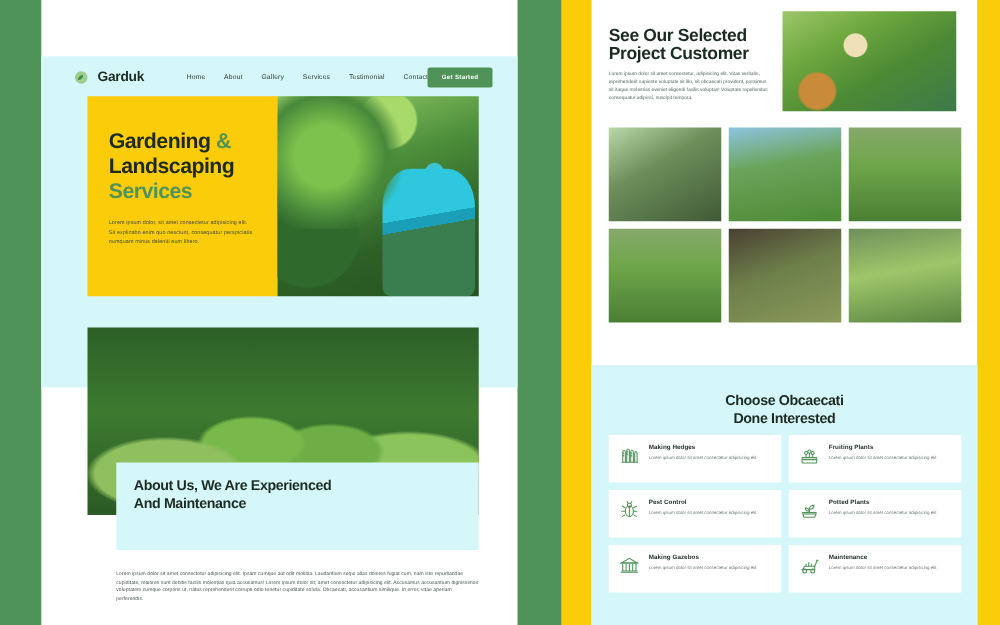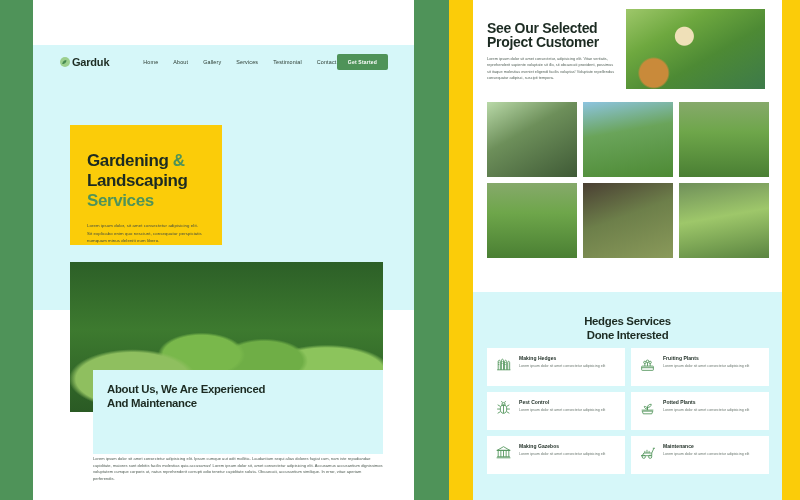--- a/index.html
+++ b/index.html
@@ -28,42 +28,41 @@
   .cyan-panel{
     position:absolute; left:0; top:45px; width:381px; height:265px;
     background:#d6f7f9;
   }
 
   
   .navbar{
     position:absolute; left:0; top:45px; width:381px; height:33px;
     display:flex; align-items:center; padding:0 26px;
   }
-  .logo{ display:flex; align-items:center; gap:1px; }
+  .logo{ display:flex; align-items:center; gap:7px; }
   .logo-mark{ width:12px; height:12px; flex:0 0 12px; }
   .logo-text{
     font-size:11px; font-weight:bold; color:#1c2b22; letter-spacing:-.2px;
   }
   .nav-links{
     display:flex; gap:15px; margin-left:34px; align-items:center;
   }
   .nav-links span{
     font-size:5.4px; color:#2a3a30; letter-spacing:.15px; white-space:nowrap;
   }
   .btn-started{
     margin-left:auto; background:#4f9359; color:#fff;
     font-size:5px; font-weight:bold; letter-spacing:.2px;
     padding:5px 11px; border-radius:2px; white-space:nowrap;
   }
 
   
   .hero{
-    position:absolute; left:37px; top:96px; width:313px; height:178px;
+    position:absolute; left:37px; top:77px; width:313px; height:160px;
     display:flex;
-    align-items:center;
   }
   .hero-yellow{
     width:152px; background:#fbcc09; padding:26px 18px 0 17px;
   }
   .hero-h1{
     font-size:17px; line-height:20px; font-weight:bold; color:#1c2b22;
     letter-spacing:-.4px;
   }
   .hero-h1 .amp{ color:#4f9359; }
   .hero-h1 .serv{ color:#4f9359; }
@@ -100,21 +99,21 @@
       radial-gradient(ellipse at 82% 74%, #8cc45c 0 16%, transparent 18%),
       linear-gradient(180deg,#2c5f27 0%,#3d7a2f 45%,#2a5a24 100%);
     overflow:hidden;
   }
   .pot{
     position:absolute; bottom:18px; width:26px; height:20px;
     background:linear-gradient(180deg,#6b4326,#4a2d19);
     border-radius:2px 2px 6px 6px;
   }
   .about-card{
-    position:absolute; left:60px; top:370px; width:290px; height:84px;
+    position:absolute; left:60px; top:370px; width:290px; height:70px;
     background:#d6f7f9; padding:12px 14px 0 14px;
   }
   .about-h2{
     font-size:11.4px; line-height:14px; font-weight:bold; color:#1c2b22;
     letter-spacing:-.3px;
   }
   .stats{ display:flex; margin-top:9px; }
   .stat{ width:25%; }
   .stat-num{
     font-size:13px; font-weight:bold; color:#4f9359; letter-spacing:-.4px;
@@ -264,21 +263,21 @@
     <div class="gi gi2"></div>
     <div class="gi gi3"></div>
     <div class="gi gi4"></div>
     <div class="gi gi5"></div>
     <div class="gi gi6"></div>
   </div>
 
   <div class="svc-panel"></div>
 
   <div class="svc-h2">
-    <span>Hedges Services</span><br>
+    <span>Choose Obcaecati</span><br>
     <span>Done Interested</span>
   </div>
 
   <div class="svc-grid">
 
     <div class="svc-card">
       <svg class="svc-icon" viewBox="0 0 32 32">
         <g stroke="#4f9359" stroke-width="1.6" fill="none">
           <path d="M6 26V11c0-2 1-3 2-3s2 1 2 3v15M12 26V9c0-2 1-3 2-3s2 1 2 3v17M18 26V11c0-2 1-3 2-3s2 1 2 3v15M24 26V13c0-2 .8-3 1.8-3s1.8 1 1.8 3v13"></path>
           <path d="M4 26h25"></path>

